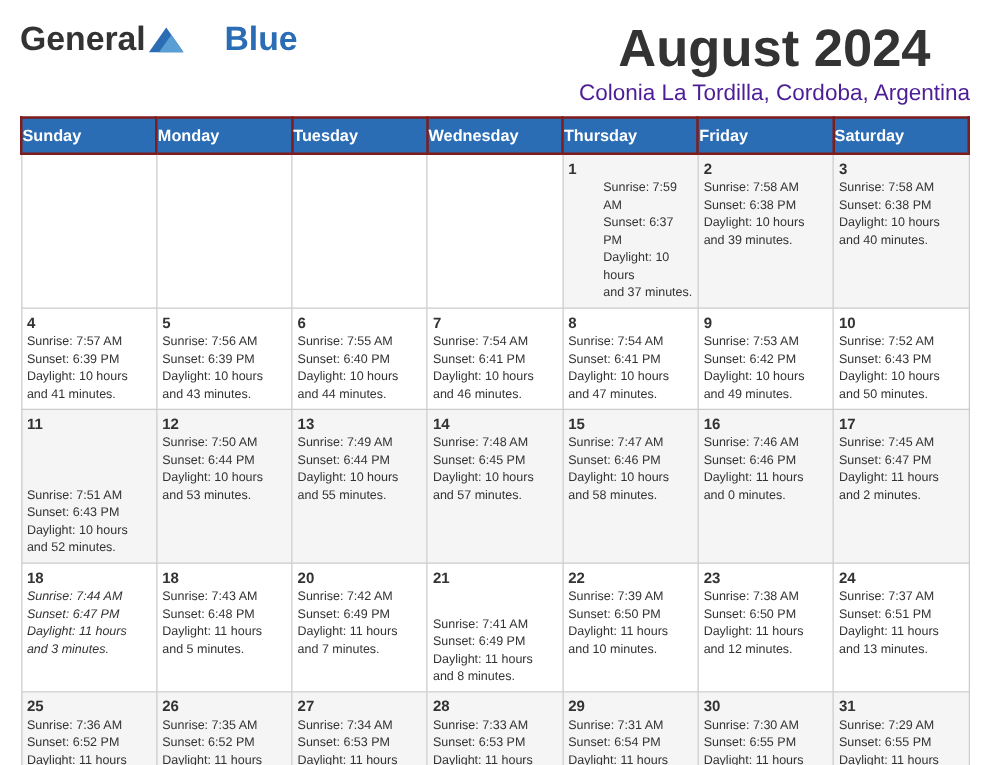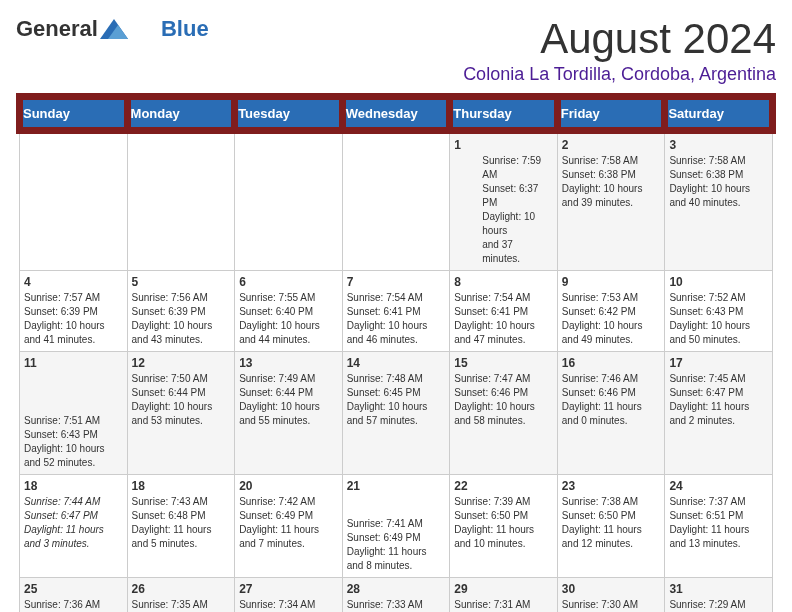--- a/index.html
+++ b/index.html
@@ -17,58 +17,59 @@
       margin-bottom: 8px;
     }
     .logo {
       display: flex;
       flex-direction: column;
       align-items: flex-start;
     }
     .logo-text {
       display: flex;
       align-items: center;
-      font-size: 22px;
+      font-size: 27px;
       font-weight: bold;
       color: #333;
     }
     .logo-general { color: #333; }
     .logo-blue { color: #2a6db5; margin-left: 31px; }
     .logo-icon {
       width: 28px;
       height: 20px;
       margin: 0 2px;
     }
     .title-block {
       text-align: right;
     }
     .month-title {
       font-size: 42px;
-      font-weight: normal;
+      font-weight: bold;
       color: #333;
       line-height: 1.1;
+      text-align: center;
     }
     .location {
       font-size: 18px;
       color: #4c1d95;
       margin-top: 2px;
     }
     .calendar {
       width: 100%;
       border-collapse: collapse;
       margin-top: 8px;
     }
     .calendar th {
       background: #2a6db5;
       color: #fff;
       font-size: 13px;
       font-weight: bold;
       padding: 6px 0;
       text-align: left;
-      border: 7px solid #7f1d1d;
+      border: 2px solid #7f1d1d;
     }
     .calendar td {
       border: 1px solid #ccc;
       vertical-align: top;
       padding: 4px 4px;
       font-size: 10.5px;
       color: #333;
       width: calc(100% / 7);
       min-height: 80px;
       background: #fff;

